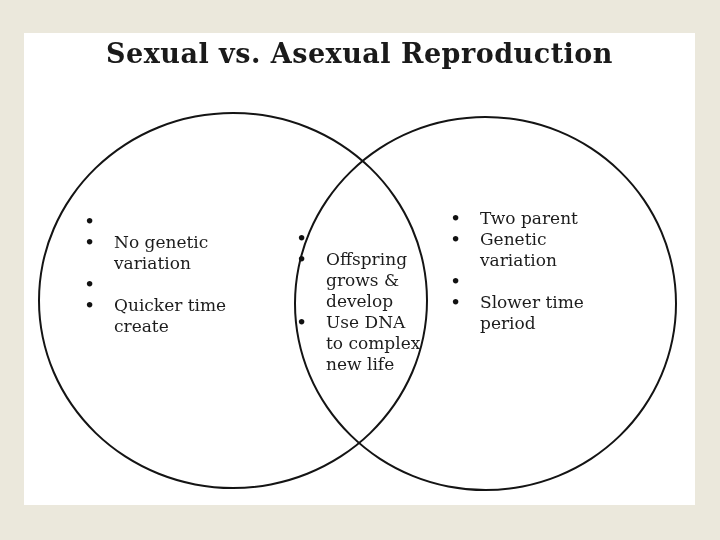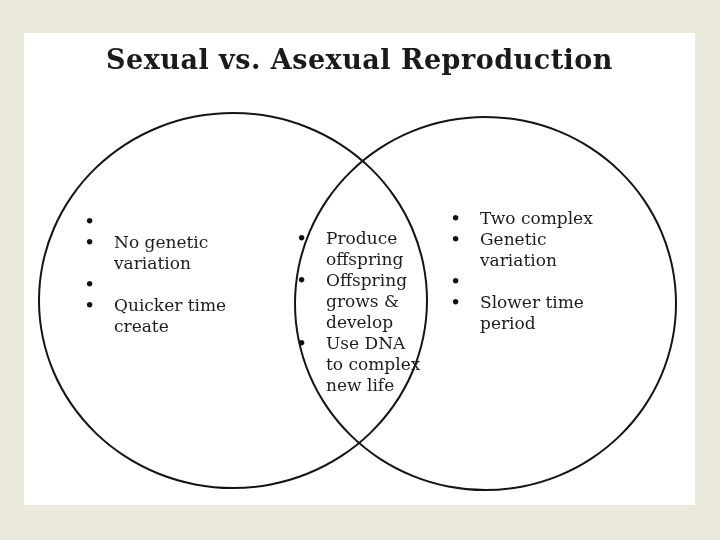--- a/index.html
+++ b/index.html
@@ -23,21 +23,21 @@
     position: absolute;
     left: 24px;
     top: 33px;
     width: 671px;
     height: 472px;
     background: #ffffff;
   }
   .title {
     position: absolute;
     left: 24px;
-    top: 44px;
+    top: 38px;
     width: 671px;
     margin: 0;
     text-align: center;
     font-size: 27px;
     font-weight: bold;
     letter-spacing: 0.5px;
     color: #1a1a1a;
   }
   .circle {
     position: absolute;
@@ -112,41 +112,39 @@
     <li>
       <span class="bullet">•</span>
       <span class="txt">Quicker time
 create</span>
     </li>
   </ul>
 
   <ul class="list list-middle">
     <li>
       <span class="bullet">•</span>
-      <span class="txt">Produce
-offspring</span>
     </li>
     <li>
       <span class="bullet">•</span>
       <span class="txt">Offspring
 grows &amp;
 develop</span>
     </li>
     <li>
       <span class="bullet">•</span>
       <span class="txt">Use DNA
 to complex
 new life</span>
     </li>
   </ul>
 
   <ul class="list list-right">
     <li>
       <span class="bullet">•</span>
-      <span class="txt">Two complex</span>
+      <span class="txt">Two parent</span>
     </li>
     <li>
       <span class="bullet">•</span>
       <span class="txt">Genetic
 variation</span>
     </li>
     <li>
       <span class="bullet">•</span>
     </li>
     <li>

